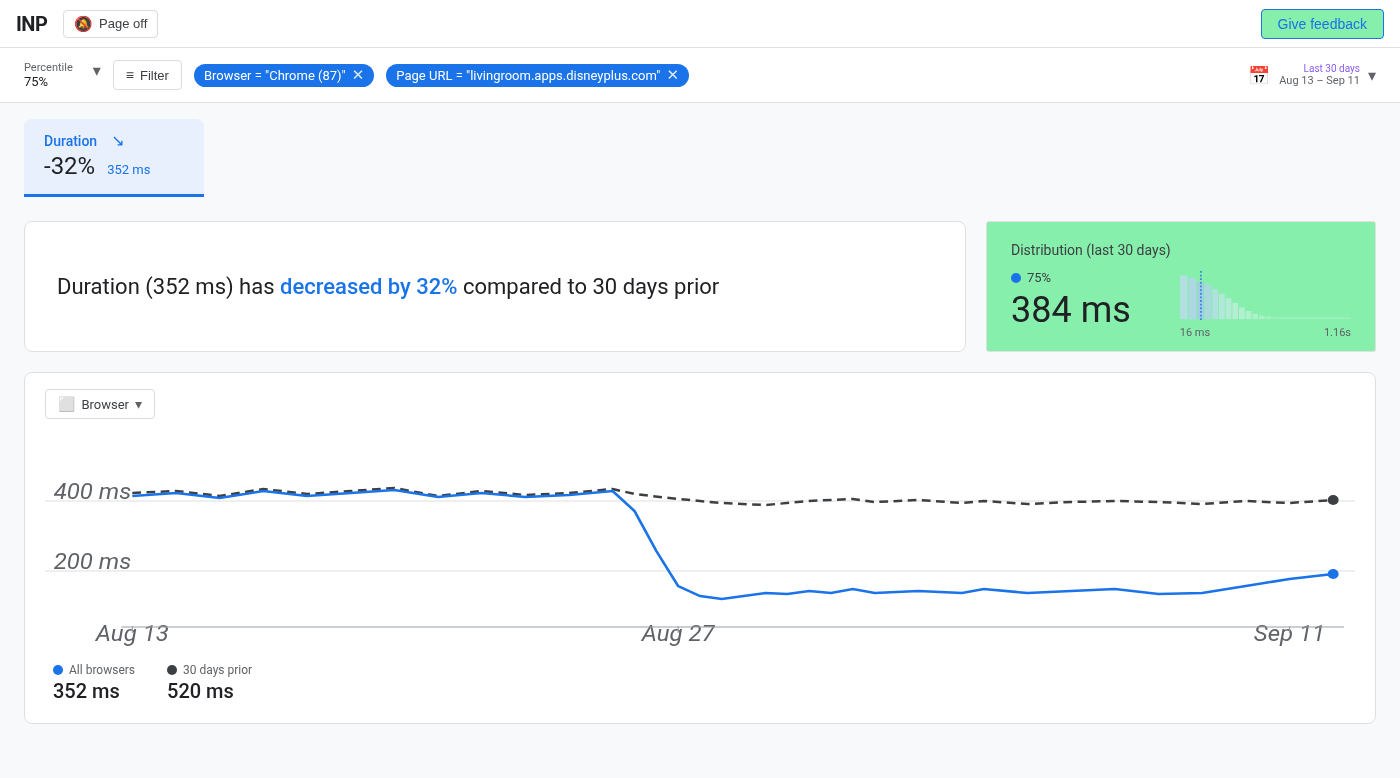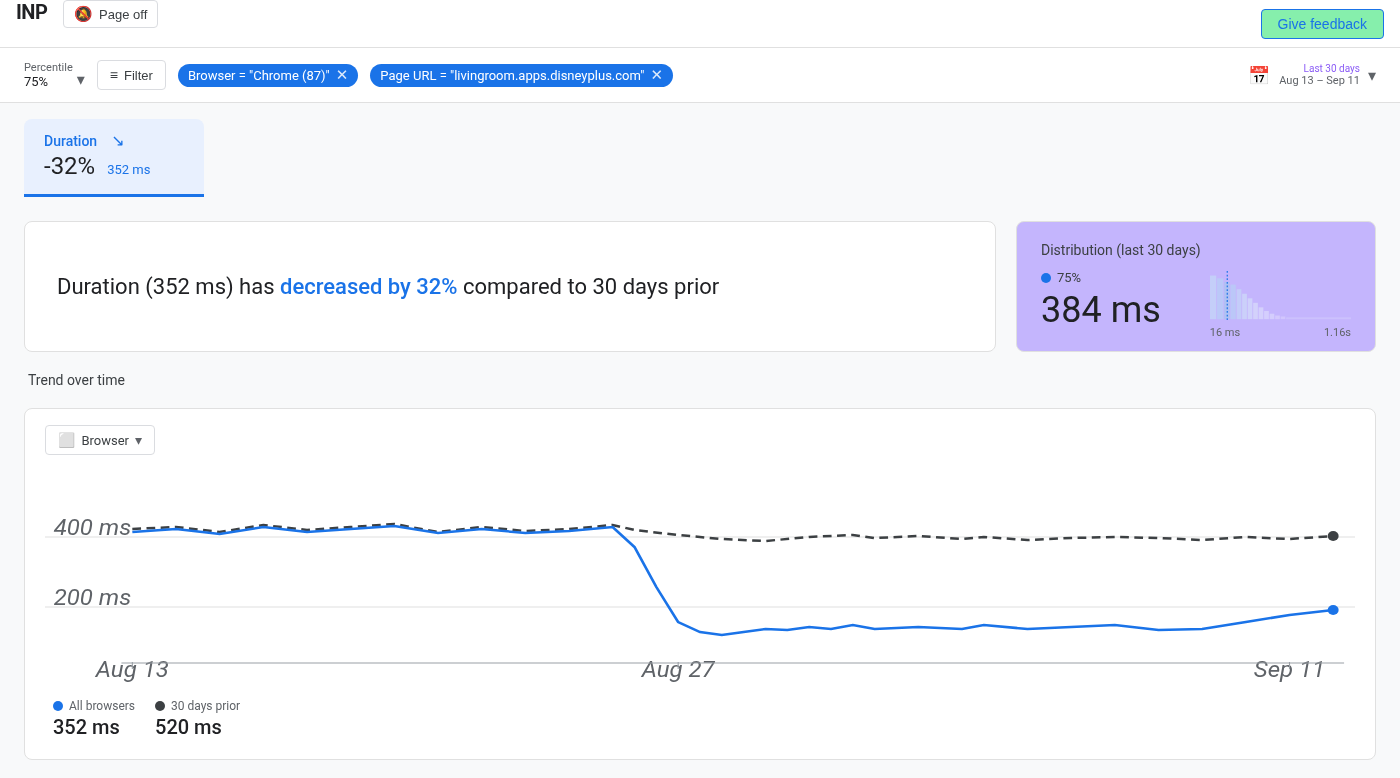--- a/index.html
+++ b/index.html
@@ -6,21 +6,21 @@
     body {
       font-family: 'Google Sans', Roboto, Arial, sans-serif;
       background: #f8f9fa;
       color: #202124;
       font-size: 14px;
     }
 
     
     .top-bar {
       display: flex;
-      align-items: flex-start;
+      align-items: center;
       background: #fff;
       border-bottom: 1px solid #e0e0e0;
       padding: 0 16px;
       height: 48px;
       position: relative;
     }
     .top-bar-title {
       font-size: 20px;
       font-weight: 700;
       color: #202124;
@@ -58,22 +58,22 @@
     .filter-bar {
       display: flex;
       align-items: center;
       background: #fff;
       padding: 12px 24px;
       border-bottom: 1px solid #e0e0e0;
       gap: 12px;
     }
     .percentile-select {
       display: flex;
-      align-items: flex-end;
-      gap: 4px;
+      align-items: flex-start;
+      gap: 20px;
       cursor: pointer;
       font-size: 13px;
       color: #3c4043;
     }
     .percentile-label {
       font-size: 11px;
       color: #5f6368;
       display: block;
     }
     .percentile-value {
@@ -193,25 +193,25 @@
       color: #202124;
       line-height: 1.5;
     }
     .summary-text .highlight {
       color: #1a73e8;
       font-weight: 500;
     }
 
     
     .dist-card {
-      width: 360px;
+      width: 390px;
       min-width: 320px;
-      background: #c4b5fd;
+      background: #86efac;
       border: 1px solid #e0e0e0;
-      border-radius: 8px;
+      border-radius: 3px;
       padding: 20px 24px;
     }
     .dist-title {
       font-size: 14px;
       color: #3c4043;
       margin-bottom: 12px;
     }
     .dist-body {
       display: flex;
       align-items: flex-end;
@@ -289,21 +289,21 @@
       font-style: italic;
     }
     .chart-area svg {
       width: 100%;
       height: 100%;
     }
 
     
     .chart-legend {
       display: flex;
-      gap: 20px;
+      gap: 32px;
       margin-top: 12px;
       padding-left: 8px;
     }
     .legend-item {
       display: flex;
       flex-direction: column;
       gap: 2px;
     }
     .legend-label-row {
       display: flex;
@@ -439,21 +439,20 @@
           </svg>
           <div class="dist-axis">
             <span>16 ms</span>
             <span>1.16s</span>
           </div>
         </div>
       </div>
     </div>
   </div>
 
-  <div style="font-size:14px;color:#3c4043;padding-left:4px;">Trend over time</div>
   <div class="trend-section">
 
     <div class="browser-selector">
       <span style="font-size:14px;">⬜</span>
       <span>Browser</span>
       <span style="font-size:14px;color:#5f6368;">▾</span>
     </div>
 
     <div class="chart-area">
       <svg viewBox="0 0 1200 220" preserveAspectRatio="none" xmlns="http://www.w3.org/2000/svg">

